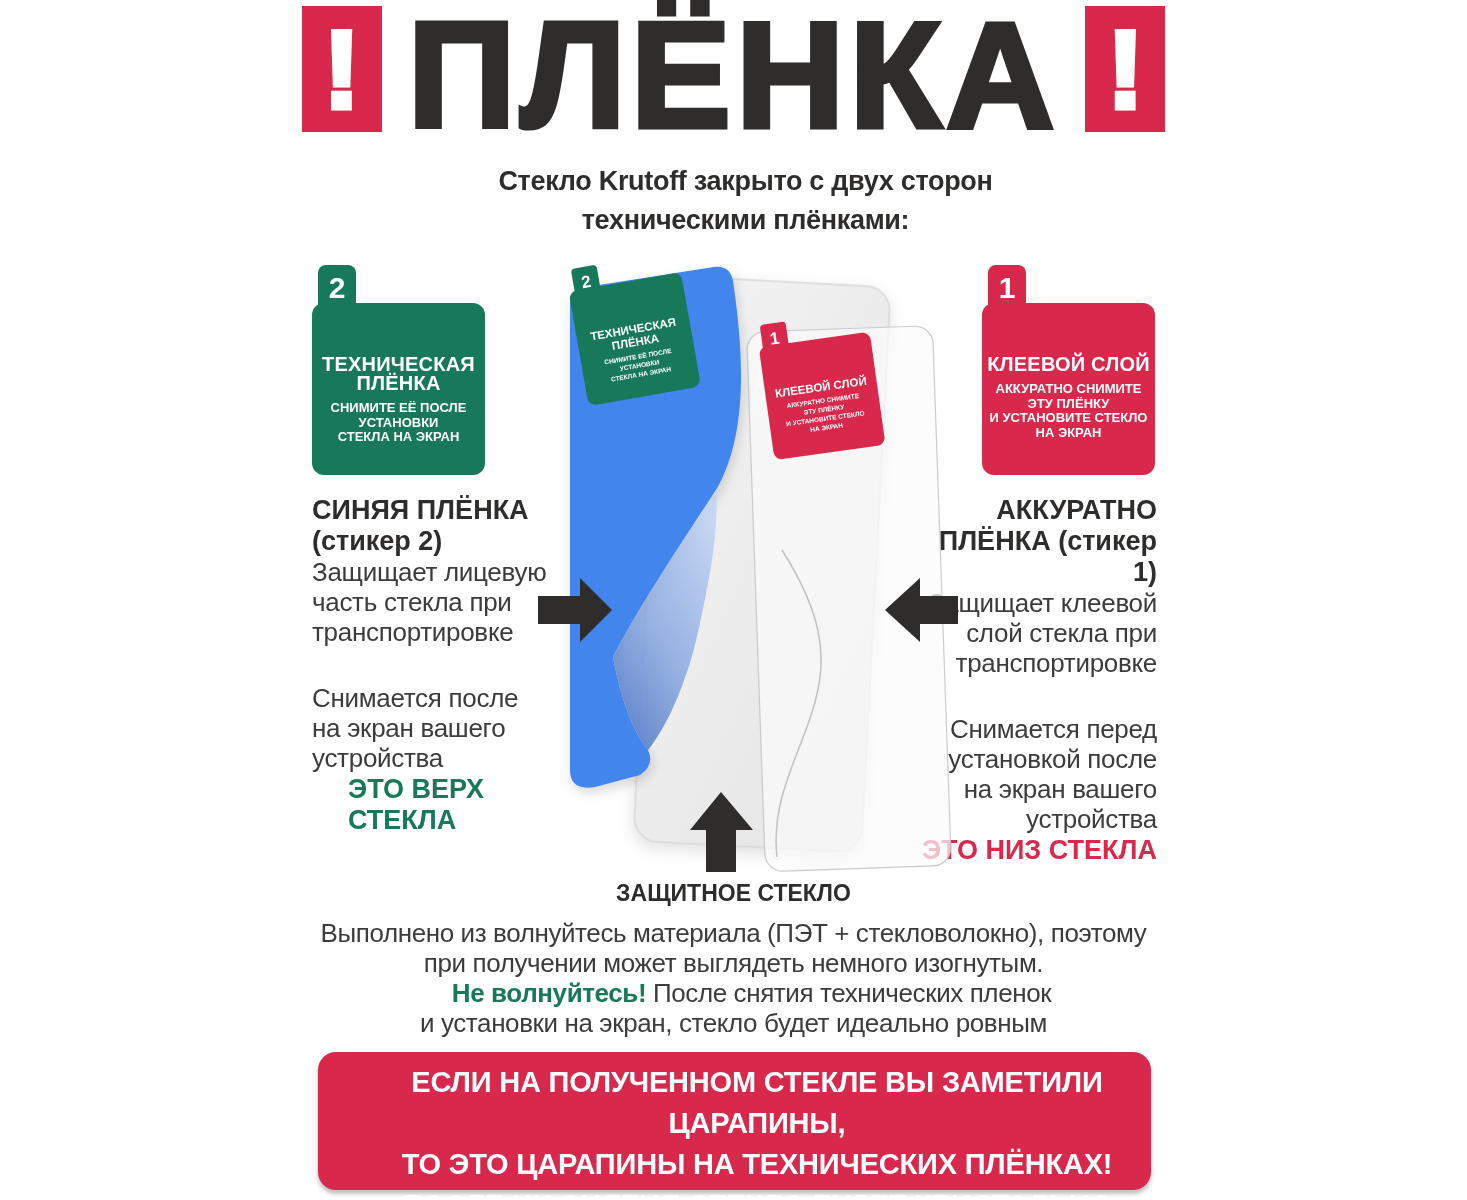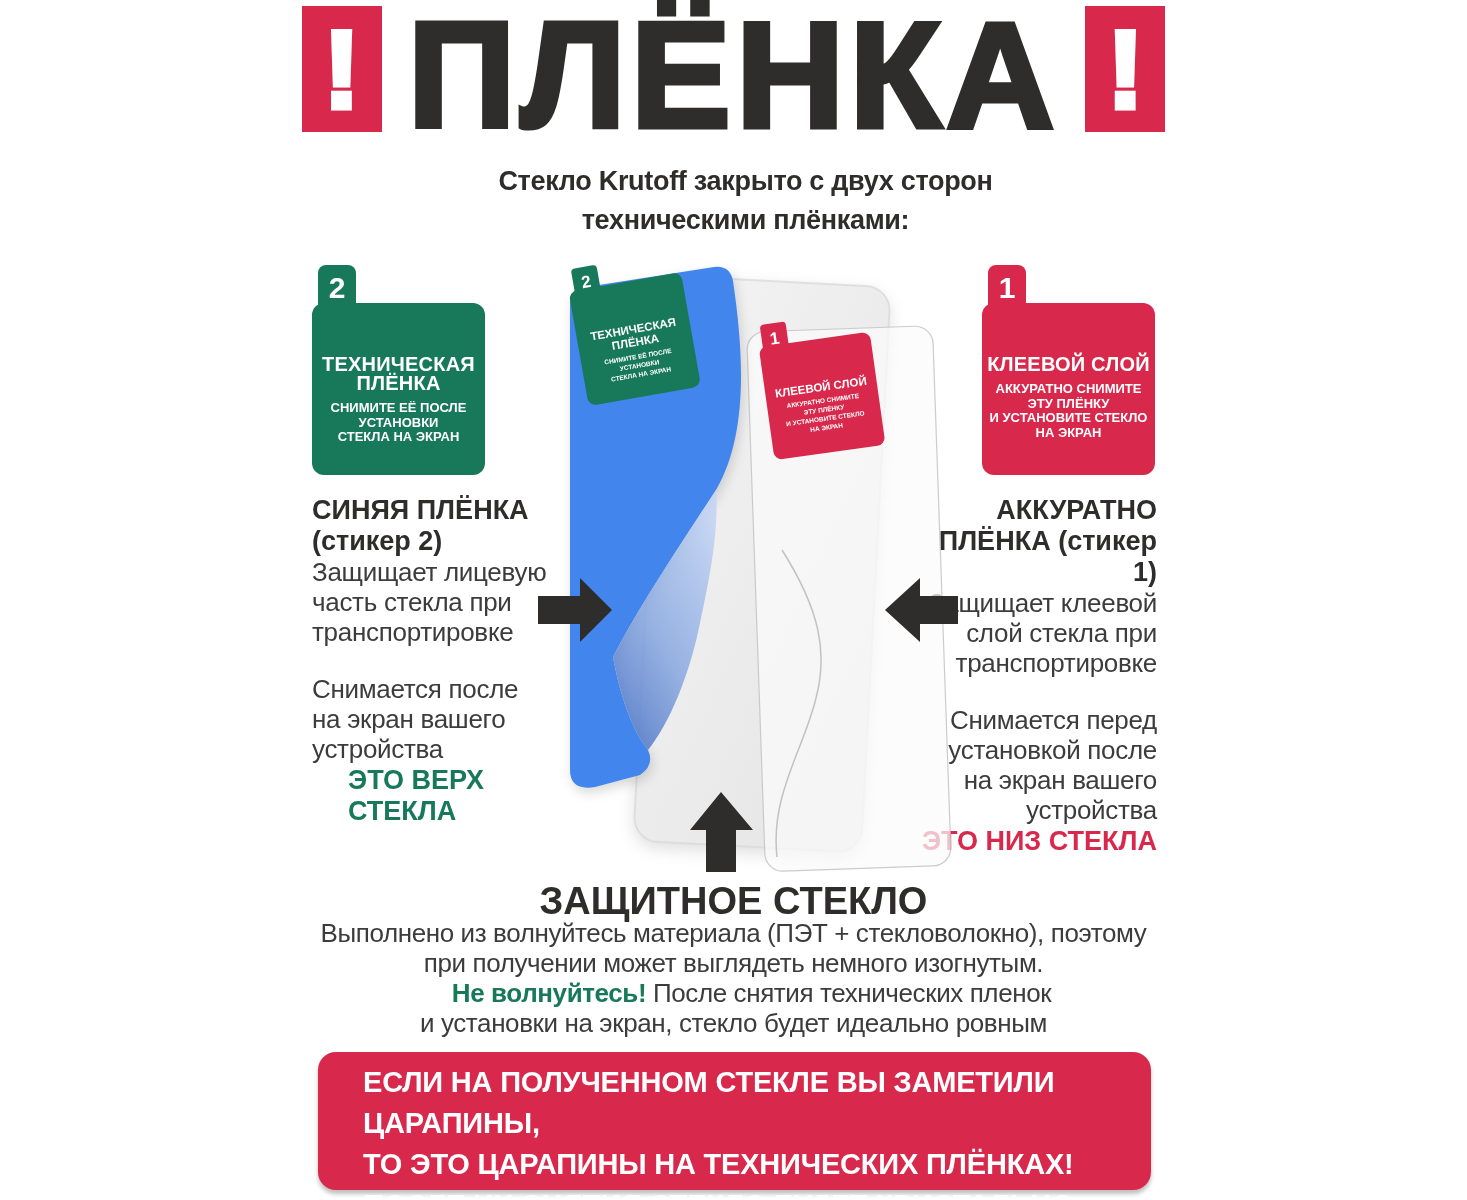--- a/index.html
+++ b/index.html
@@ -49,45 +49,45 @@
   .bg-red{background:var(--accent-red,#d8294d);}
   .card-main{font-size:20px;line-height:19px;font-weight:bold;letter-spacing:0.2px;}
   .card-sub{margin-top:8px;font-size:13px;line-height:14.5px;font-weight:bold;}
 
   
   .col{width:245px;top:495px;}
   .col-left{left:312px;text-align:left;}
   .col-right{left:912px;text-align:right;}
   .col-h{font-size:27px;font-weight:bold;line-height:31px;color:var(--text-dark,#2e2d2c);}
   .col-p{font-size:26px;line-height:30px;color:var(--text-body,#3c3c3c);letter-spacing:-0.3px;}
-  .col-p2{margin-top:27px;}
+  .col-p2{margin-top:36px;}
   .accent-line{font-size:27px;font-weight:bold;line-height:31px;margin-top:1px;}
   .t-green{color:var(--accent-green,#17795a);margin-left:36px;}
   .t-red{color:var(--accent-red,#d8294d);}
 
   
   .diagram{left:520px;top:255px;width:470px;height:635px;}
   .f-red{fill:var(--accent-red,#d8294d);}
   .f-green{fill:var(--accent-green,#17795a);}
   .f-blue{fill:var(--film-blue,#4285ec);}
   .f-dark{fill:#2e2d2c;}
   .svg-sticker-title{font:bold 11.5px "Liberation Sans","DejaVu Sans",sans-serif;fill:#fff;}
   .svg-sticker-sub{font:bold 6.5px "Liberation Sans","DejaVu Sans",sans-serif;fill:#fff;}
   .svg-tab-num{font:bold 17px "Liberation Sans","DejaVu Sans",sans-serif;fill:#fff;}
 
   
-  .glass-title{top:880px;left:0;width:100%;text-align:center;font-size:38px;font-weight:bold;color:var(--text-dark,#2e2d2c);}
+  .glass-title{top:880px;left:0;width:100%;text-align:center;font-size:23px;font-weight:bold;color:var(--text-dark,#2e2d2c);}
   .glass-lines{top:918px;left:0;width:100%;text-align:center;font-size:26px;line-height:30px;color:var(--text-body,#3c3c3c);letter-spacing:-0.4px;}
   .glass-lines b{font-weight:bold;}
 
   
   .banner{
     left:318px;top:1052px;width:833px;height:138px;border-radius:18px;
     background:var(--accent-red,#d8294d);color:#fff;font-weight:bold;
-    font-size:29px;line-height:41px;text-align:left;padding-top:10px;letter-spacing:-0.2px;
+    font-size:29px;line-height:41px;text-align:center;padding-top:10px;letter-spacing:-0.2px;
     box-shadow:0 4px 4px rgba(0,0,0,0.25);
     padding-left:45px;
   }
 </style>
 </head>
 <body>
 
 <div class="abs" style="inset:0;">
 
   <header class="abs title-row">

